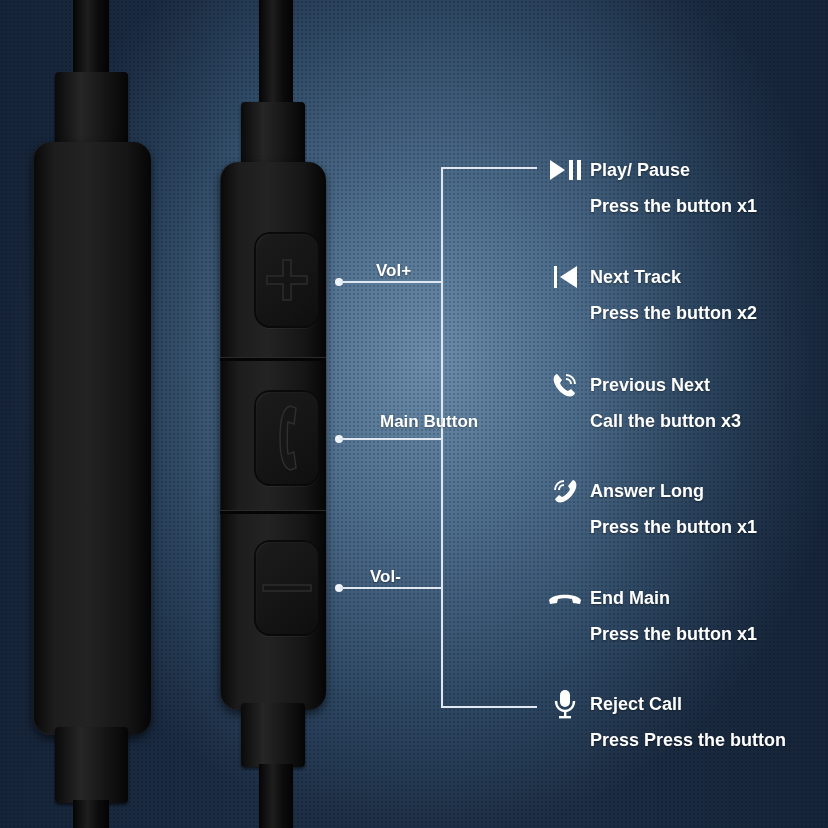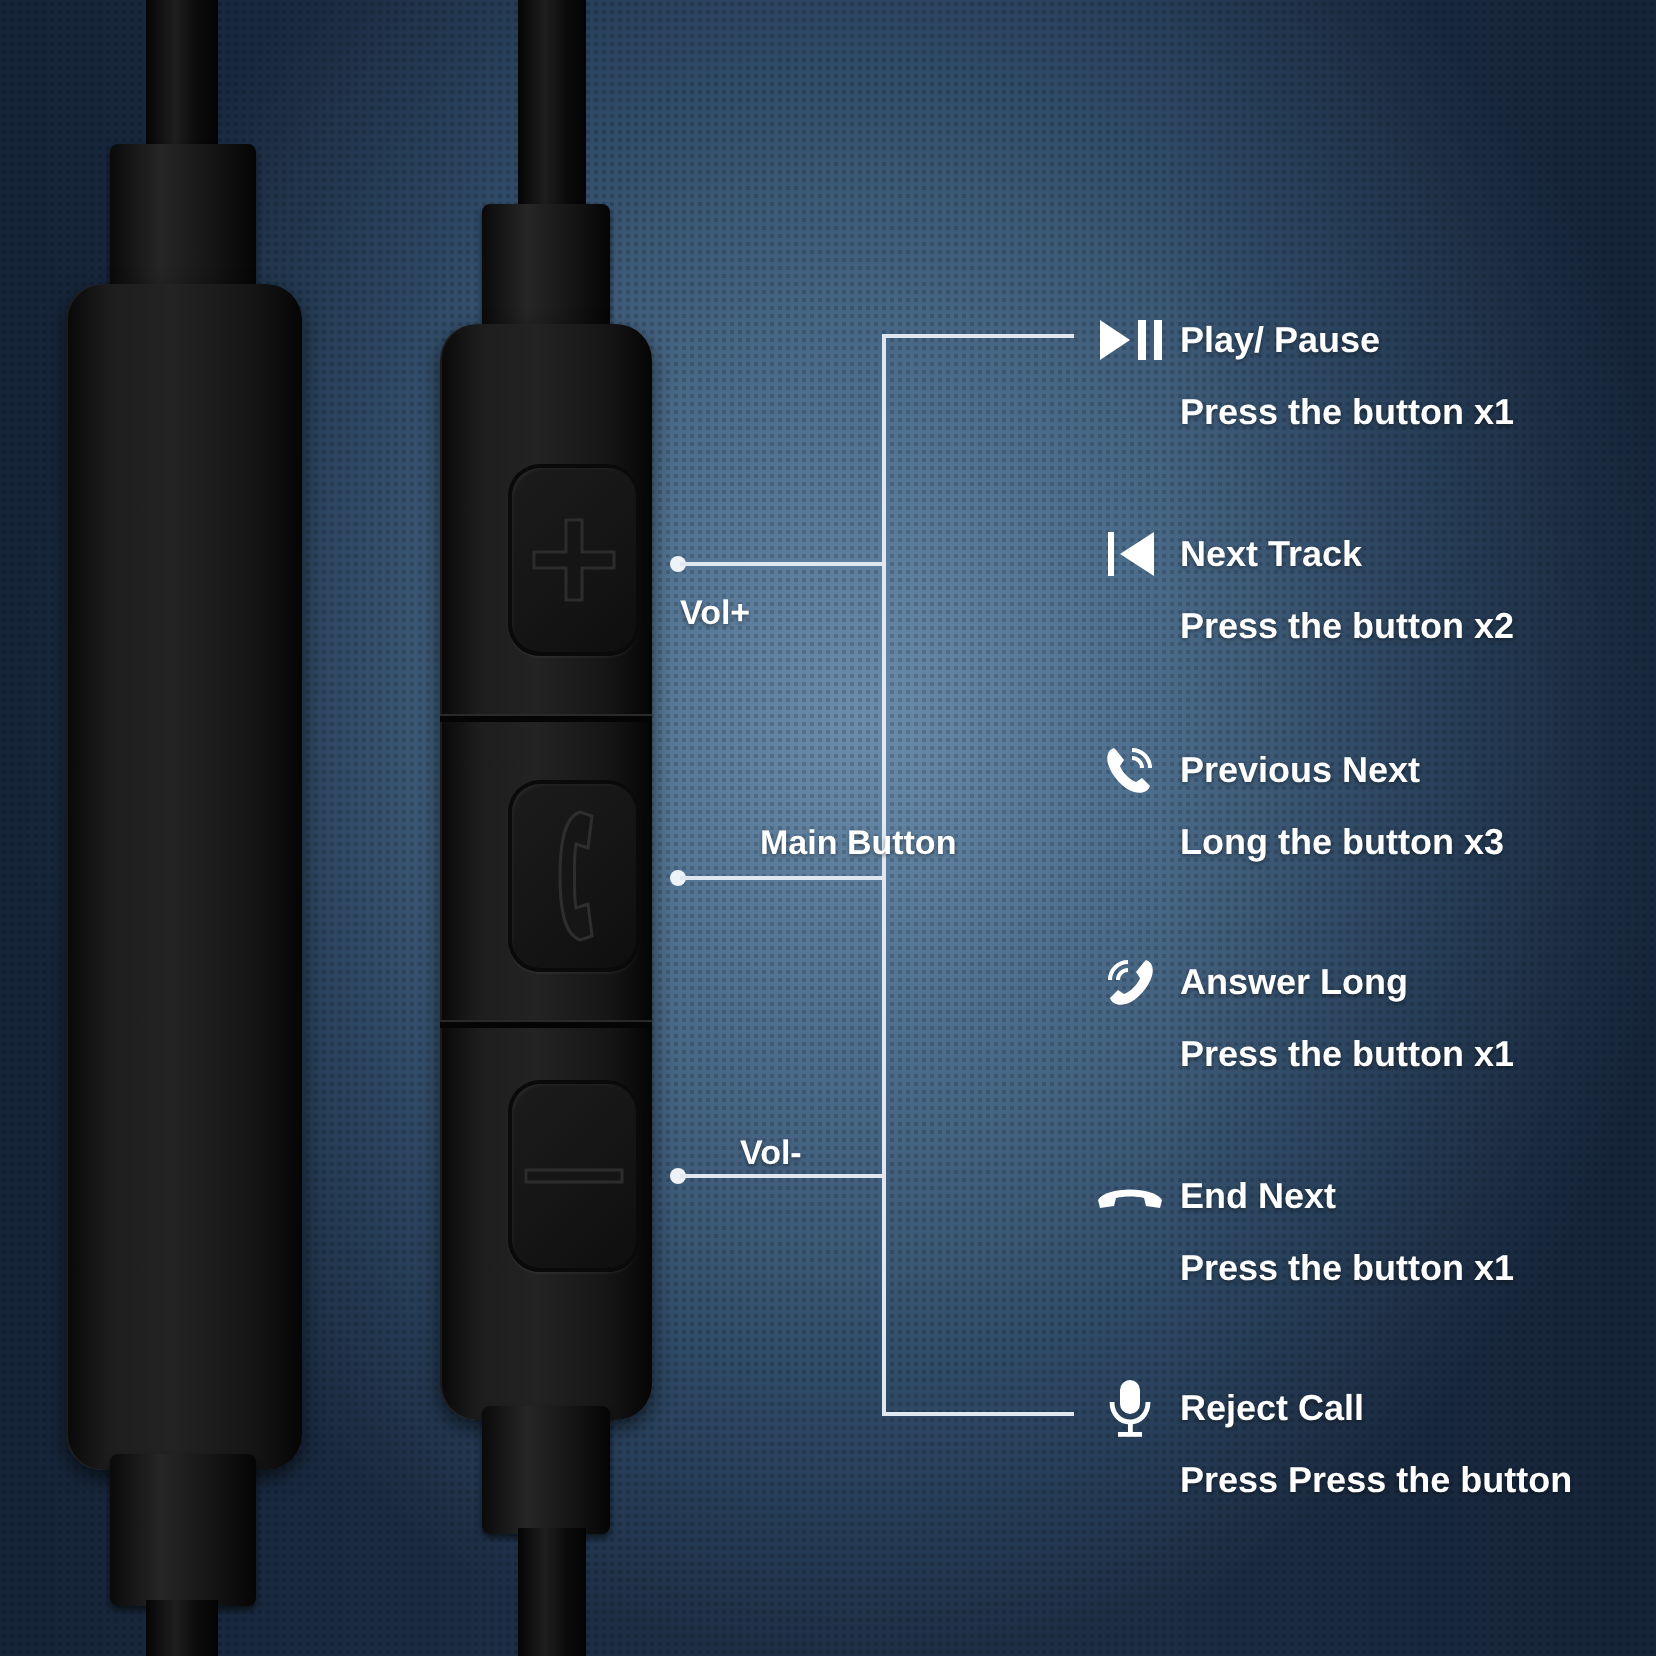--- a/index.html
+++ b/index.html
@@ -105,21 +105,21 @@
 
 <div>
   <div class="vline" style="left:441px; top:167px; height:540px;"></div>
   <div class="hline" style="left:441px; top:167px; width:96px;"></div>
   <div class="hline" style="left:441px; top:706px; width:96px;"></div>
 </div>
 
 <div>
   <div class="dot" style="left:335px; top:278px;"></div>
   <div class="hline" style="left:340px; top:281px; width:102px;"></div>
-  <div class="btn-label" style="left:340px; top:261px;margin-top:36px;">Vol+</div>
+  <div class="btn-label" style="left:376px; top:261px;">Vol+</div>
 </div>
 
 <div>
   <div class="dot" style="left:335px; top:435px;"></div>
   <div class="hline" style="left:340px; top:438px; width:102px;"></div>
   <div class="btn-label" style="left:332px; top:412px;margin-left:48px;">Main Button</div>
 </div>
 
 <div>
   <div class="dot" style="left:335px; top:584px;"></div>
@@ -152,42 +152,42 @@
 
 <div class="func" style="top:375px;">
   <div class="icon">
     <svg width="28" height="28" viewBox="0 0 28 28">
         <path d="M6 3c-3 1-4 4-3 8 2 6 7 12 13 14 4 1 7 0 8-3l-4-4-3 2c-3-1-7-5-8-8l2-3-4-5z" fill="#fff"></path>
         <path d="M15 4a9 9 0 0 1 9 9" stroke="#fff" stroke-width="2" fill="none"></path>
         <path d="M15 8a5 5 0 0 1 5 5" stroke="#fff" stroke-width="2" fill="none"></path>
       </svg>
   </div>
   <div class="title">Previous Next</div>
-  <div class="desc">Long the button x3</div>
+  <div class="desc">Call the button x3</div>
 </div>
 
 <div class="func" style="top:481px;">
   <div class="icon">
     <svg width="28" height="28" viewBox="0 0 28 28">
         <path d="M22 3c3 1 4 4 3 8-2 6-7 12-13 14-4 1-7 0-8-3l4-4 3 2c3-1 7-5 8-8l-2-3 4-5z" fill="#fff"></path>
         <path d="M13 4a9 9 0 0 0-9 9" stroke="#fff" stroke-width="2" fill="none"></path>
         <path d="M13 8a5 5 0 0 0-5 5" stroke="#fff" stroke-width="2" fill="none"></path>
       </svg>
   </div>
   <div class="title">Answer Long</div>
   <div class="desc">Press the button x1</div>
 </div>
 
 <div class="func" style="top:588px;">
   <div class="icon">
     <svg width="34" height="14" viewBox="0 0 34 14">
         <path d="M1 9c4-7 28-7 32 0l-1 4-7-1-1-4c-4-1-10-1-14 0l-1 4-7 1z" fill="#fff"></path>
       </svg>
   </div>
-  <div class="title">End Next</div>
+  <div class="title">End Main</div>
   <div class="desc">Press the button x1</div>
 </div>
 
 <div class="func" style="top:694px;">
   <div class="icon">
     <svg width="24" height="30" viewBox="0 0 24 30">
         <rect x="7" y="1" width="10" height="17" rx="5" fill="#fff"></rect>
         <path d="M3 12c0 6 4 10 9 10s9-4 9-10" stroke="#fff" stroke-width="2.4" fill="none"></path>
         <rect x="11" y="22" width="2.4" height="5" fill="#fff"></rect>
         <rect x="6" y="27" width="12" height="2.4" fill="#fff"></rect>

